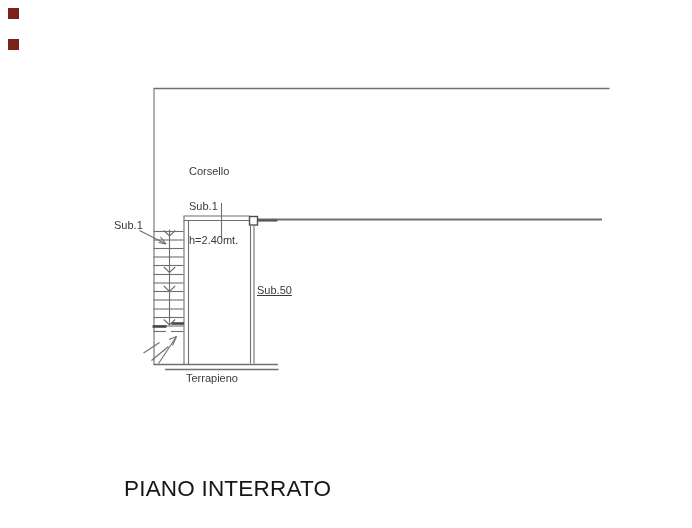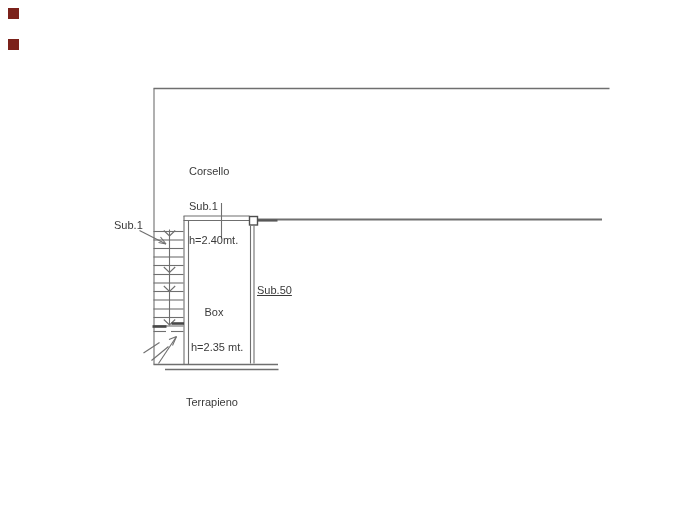--- a/index.html
+++ b/index.html
@@ -100,23 +100,20 @@
   </svg>
 
   <div class="lbl" style="left:189px;top:143px;">
     <div>Corsello</div>
     <div>Sub.1</div>
     <div>h=2.40mt.</div>
   </div>
 
   <div class="lbl" style="left:114px;top:220px;">Sub.1</div>
 
-  <div class="lbl center" style="left:191px;top:284px;width:46px;">
-    <div>Box</div>
-    <div>h=2.35 mt.</div>
-  </div>
 
   <div class="lbl" style="left:257px;top:285px;text-decoration:underline;">Sub.50</div>
 
-  <div class="lbl" style="left:186px;top:373px;margin-top:24px;">Terrapieno</div>
+  <div class="lbl" style="left:186px;top:373px;">Terrapieno</div>
 
+  <div class="title">PIANO INTERRATO</div>
 
 </div>
 
 </body></html>

